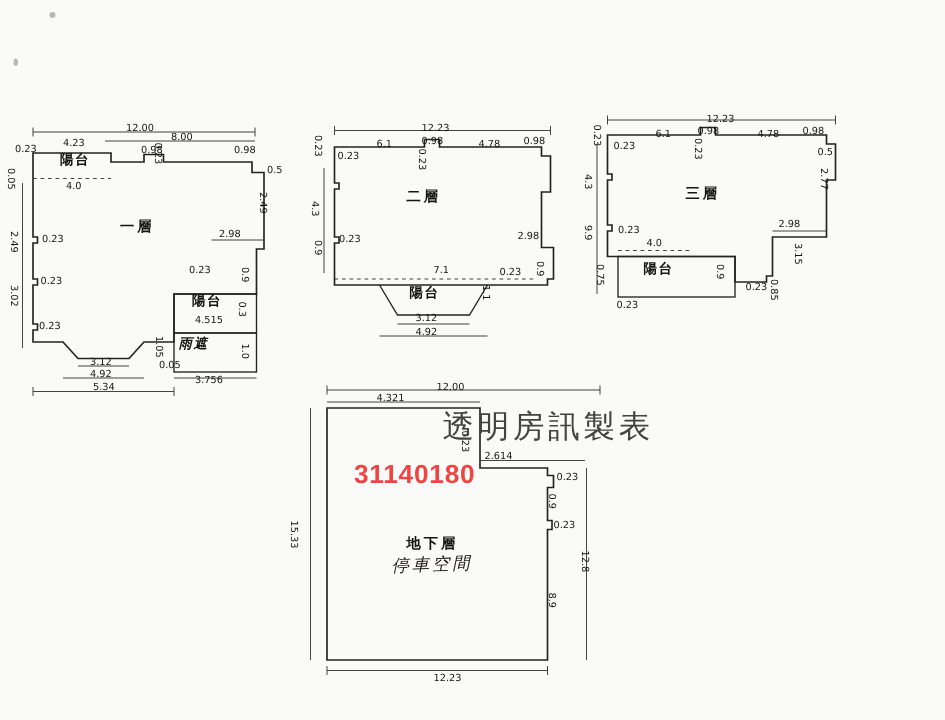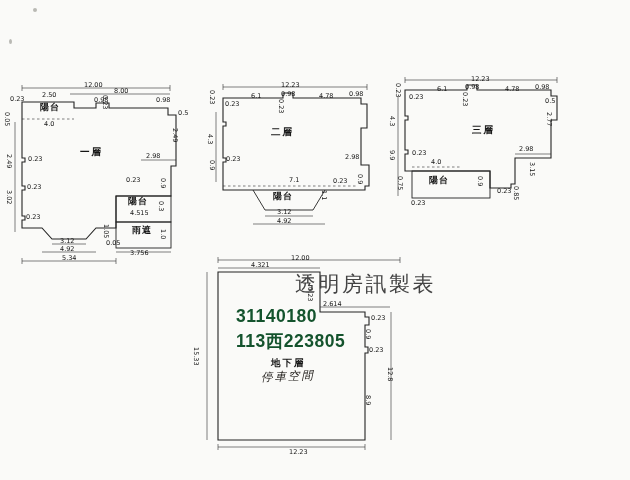--- a/index.html
+++ b/index.html
@@ -12,21 +12,21 @@
   .dash{stroke-dasharray:2.5,2.5;}
   .dim{position:absolute;font-size:6.5px;line-height:7px;white-space:nowrap;color:#141414;}
   .rot{transform:rotate(90deg);transform-origin:left top;}
   .room{font-size:9px;font-weight:bold;letter-spacing:1px;}
   .floor{font-size:9.5px;font-weight:bold;letter-spacing:2px;}
   .hand{font-size:11.5px;font-family:"DejaVu Serif",serif;font-style:italic;
         letter-spacing:2px;transform:rotate(-2deg);color:#23201d;}
   .watermark{position:absolute;left:295px;top:270px;font-family:"Liberation Serif",serif;
         font-size:21px;letter-spacing:2.5px;color:#434343;white-space:nowrap;}
   .code{position:absolute;font-family:"Liberation Sans",sans-serif;font-weight:bold;
-        font-size:17.5px;letter-spacing:0.5px;color:#14532d;white-space:nowrap;}
+        font-size:17.5px;letter-spacing:0.5px;color:#ef4444;white-space:nowrap;}
   .code1{left:236px;top:306px;} .code2{left:236px;top:329px;}
   .speck{position:absolute;background:#b9b9b4;border-radius:50%;}
   .s1{left:33px;top:8px;width:4px;height:4px;}
   .s2{left:9px;top:39px;width:3px;height:5px;}
 </style>
 </head>
 <body>
 
 <div class="page">
 
@@ -41,21 +41,21 @@
       <rect class="outline" x="106" y="140" width="55" height="26" style="stroke-width:0.9"></rect>
       <path class="thin" d="M12,6 H160 M12,3 V9 M160,3 V9"></path>
       <path class="thin" d="M60,12 H160"></path>
       <path class="thin" d="M131,78 H166"></path>
       <path class="thin" d="M42,162 H76 M32,170 H86 M12,179 H106 M12,176 V182 M106,176 V182"></path>
       <path class="thin" d="M106,170 H161"></path>
       <path class="thin" d="M5,40 V150"></path>
     </svg>
     <span class="dim floor" style="left:70px;top:66px">一層</span>
   <span class="dim" style="left: 74px; top: 0px;">12.00</span>
-      <span class="dim" style="left: 32px; top: 10px;">2.50</span>
+      <span class="dim" style="left: 32px; top: 10px;">4.23</span>
       <span class="dim" style="left: 104px; top: 6px; text-align: right;">8.00</span>
       <span class="dim" style="left: 84px; top: 15px;">0.98</span>
       <span class="dim rot" style="left: 98px; top: 13px;">0.23</span>
       <span class="dim" style="left: 146px; top: 15px;">0.98</span>
       <span class="dim" style="left: 0px; top: 14px;">0.23</span>
       <span class="dim room" style="left: 30px; top: 22px;">陽台</span>
       <span class="dim rot" style="left: 0px; top: 30px;">0.05</span>
       <span class="dim" style="left: 34px; top: 39px;">4.0</span>
       <span class="dim" style="left: 168px; top: 28px;">0.5</span>
       <span class="dim rot" style="left: 168px; top: 46px;">2.49</span>
@@ -63,21 +63,21 @@
       <span class="dim rot" style="left: 2px; top: 72px;">2.49</span>
       <span class="dim" style="left: 17px; top: 102px;">0.23</span>
       <span class="dim rot" style="left: 2px; top: 108px;">3.02</span>
       <span class="dim" style="left: 16px; top: 132px;">0.23</span>
       <span class="dim" style="left: 136px; top: 71px;">2.98</span>
       <span class="dim" style="left: 116px; top: 95px;">0.23</span>
       <span class="dim rot" style="left: 156px; top: 96px;">0.9</span>
       <span class="dim room" style="left: 118px; top: 116px;">陽台</span>
       <span class="dim" style="left: 120px; top: 128px;">4.515</span>
       <span class="dim rot" style="left: 154px; top: 119px;">0.3</span>
-      <span class="dim room" style="left: 122px; top: 145px;">雨遮</span>
+      <span class="dim room" style="left: 109px; top: 145px; font-style: italic;">雨遮</span>
       <span class="dim rot" style="left: 99px; top: 142px;">1.05</span>
       <span class="dim" style="left: 96px; top: 158px;">0.05</span>
       <span class="dim rot" style="left: 156px; top: 147px;">1.0</span>
       <span class="dim" style="left: 120px; top: 168px;">3.756</span>
       <span class="dim" style="left: 50px; top: 156px;">3.12</span>
       <span class="dim" style="left: 50px; top: 164px;">4.92</span>
       <span class="dim" style="left: 52px; top: 173px; text-align: right;">5.34</span>
     </section>
 
   <section class="plan" style="left:213px;top:82px;width:165px;height:168px">
@@ -113,21 +113,21 @@
 
   <section class="plan" style="left:395px;top:76px;width:185px;height:142px">
     <svg width="185" height="142">
       <path class="outline" d="M10,14 H72 V9 H82 V14 H156 V20 H162 V44 H156 V82 H120 V108 h-4 v4 H95 V95 H10 V78 h3 v-4 h-3 V44 h3 v-4 h-3 Z"></path>
       <rect class="outline" x="17" y="95" width="78" height="27" style="stroke-width:0.9"></rect>
       <path class="thin dash" d="M17,91 H66"></path>
       <path class="thin" d="M10,4 H162 M10,1 V7 M162,1 V7"></path>
       <path class="thin" d="M120,78 H156"></path>
       <path class="thin" d="M3,20 V120"></path>
     </svg>
-    <span class="dim floor" style="left:77px;top:50px">三層</span>
+    <span class="dim floor" style="left:62px;top:50px">三層</span>
   <span class="dim" style="left: 76px; top: 0px;">12.23</span>
       <span class="dim rot" style="left: 6px; top: 7px;">0.23</span>
       <span class="dim" style="left: 42px; top: 10px;">6.1</span>
       <span class="dim" style="left: 70px; top: 8px;">0.98</span>
       <span class="dim rot" style="left: 73px; top: 16px;">0.23</span>
       <span class="dim" style="left: 110px; top: 10px;">4.78</span>
       <span class="dim" style="left: 140px; top: 8px;">0.98</span>
       <span class="dim" style="left: 14px; top: 18px;">0.23</span>
       <span class="dim rot" style="left: 0px; top: 40px;">4.3</span>
       <span class="dim rot" style="left: 0px; top: 74px;">9.9</span>
@@ -165,15 +165,14 @@
       <span class="dim rot" style="left: 176px; top: 74px;">0.9</span>
       <span class="dim" style="left: 174px; top: 92px;">0.23</span>
       <span class="dim rot" style="left: 4px; top: 92px;">15.33</span>
       <span class="dim rot" style="left: 176px; top: 140px;">8.9</span>
       <span class="dim rot" style="left: 198px; top: 112px;">12.8</span>
       <span class="dim" style="left: 94px; top: 194px;">12.23</span>
     </section>
 
   <div class="watermark">透明房訊製表</div>
   <div class="code code1">31140180</div>
-  <div class="code code2">113西223805</div>
 
 </div>
 
 </body></html>

